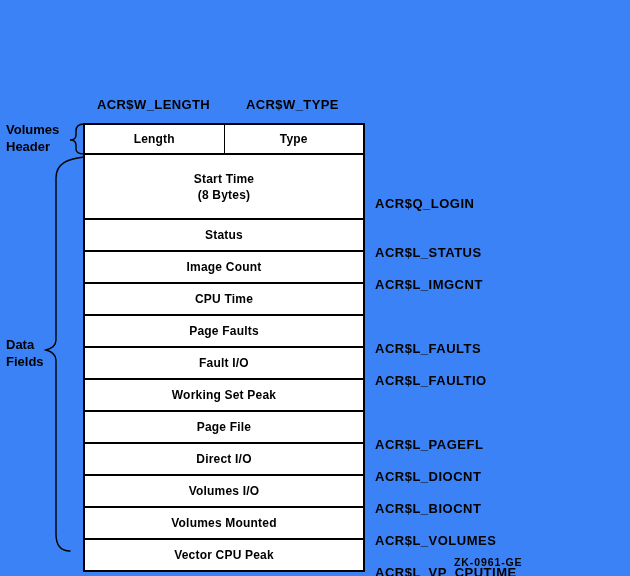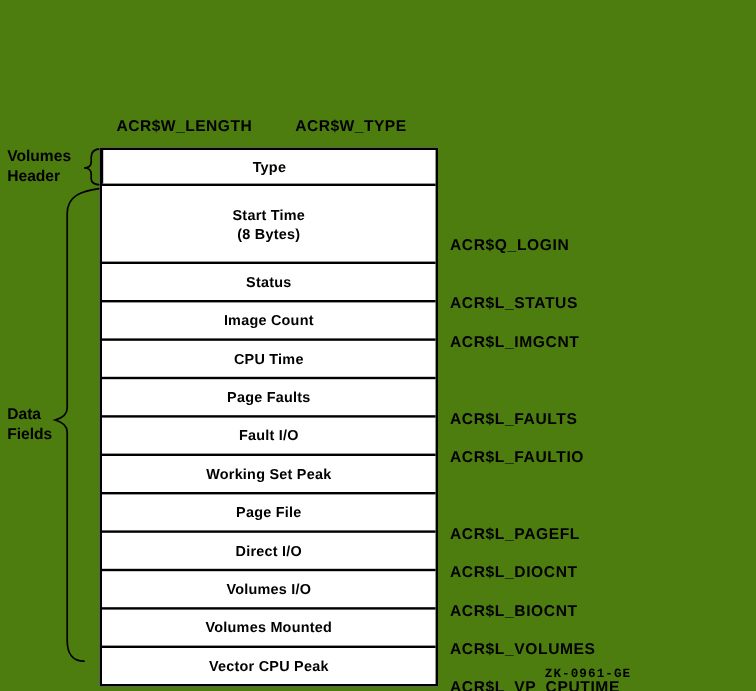--- a/index.html
+++ b/index.html
@@ -1,20 +1,20 @@
 <!DOCTYPE html>
 <html><head>
 <meta charset="utf-8">
 <style>
   html, body { margin: 0; padding: 0; background: #ffffff; }
   .canvas {
     position: relative;
     width: 630px;
     height: 576px;
-    background: #4d7c0f;
+    background: #3b82f6;
     color: #000000;
     font-family: "Liberation Sans", sans-serif;
     overflow: hidden;
   }
   .braces-svg {
     position: absolute;
     left: 0; top: 0;
     width: 630px; height: 576px;
     pointer-events: none;
   }
@@ -83,21 +83,20 @@
     white-space: nowrap;
   }
   .caption {
     position: absolute;
     left: 454px;
     top: 556px;
     font-size: 10.5px;
     font-weight: bold;
     letter-spacing: 0.9px;
     white-space: nowrap;
-    font-family: Liberation Mono, monospace;
   }
 </style>
 </head>
 <body>
 
 <div class="canvas">
 
   <svg class="braces-svg" viewBox="0 0 630 576" xmlns="http://www.w3.org/2000/svg">
     <path d="M 84 124 C 78 124 76 127 76 131 L 76 135 C 76 138 74 140 70 140 C 74 140 76 142 76 145 L 76 149 C 76 152 78 154 84 154" fill="none" stroke="#000" stroke-width="1.4" stroke-linecap="round"></path>
     <path d="M 84 157 C 68 159 56 163 56 178 L 56 340 C 56 345 53 348 46 350 C 53 352 56 355 56 360 L 56 534 C 56 545 61 551 70 551" fill="none" stroke="#000" stroke-width="1.4" stroke-linecap="round"></path>
@@ -111,20 +110,21 @@
     <div>Header</div>
   </div>
   <div class="side-label data-fields">
     <div>Data</div>
     <div>Fields</div>
   </div>
 
   <div class="acr-table">
 
     <div class="row header">
+      <div class="cell">Length</div>
       <div class="cell divided">Type</div>
     </div>
 
     <div class="row tall">
       <div class="cell">
         <div>Start Time</div>
         <div>(8 Bytes)</div>
       </div>
       <span class="sym">ACR$Q_LOGIN</span>
     </div>

